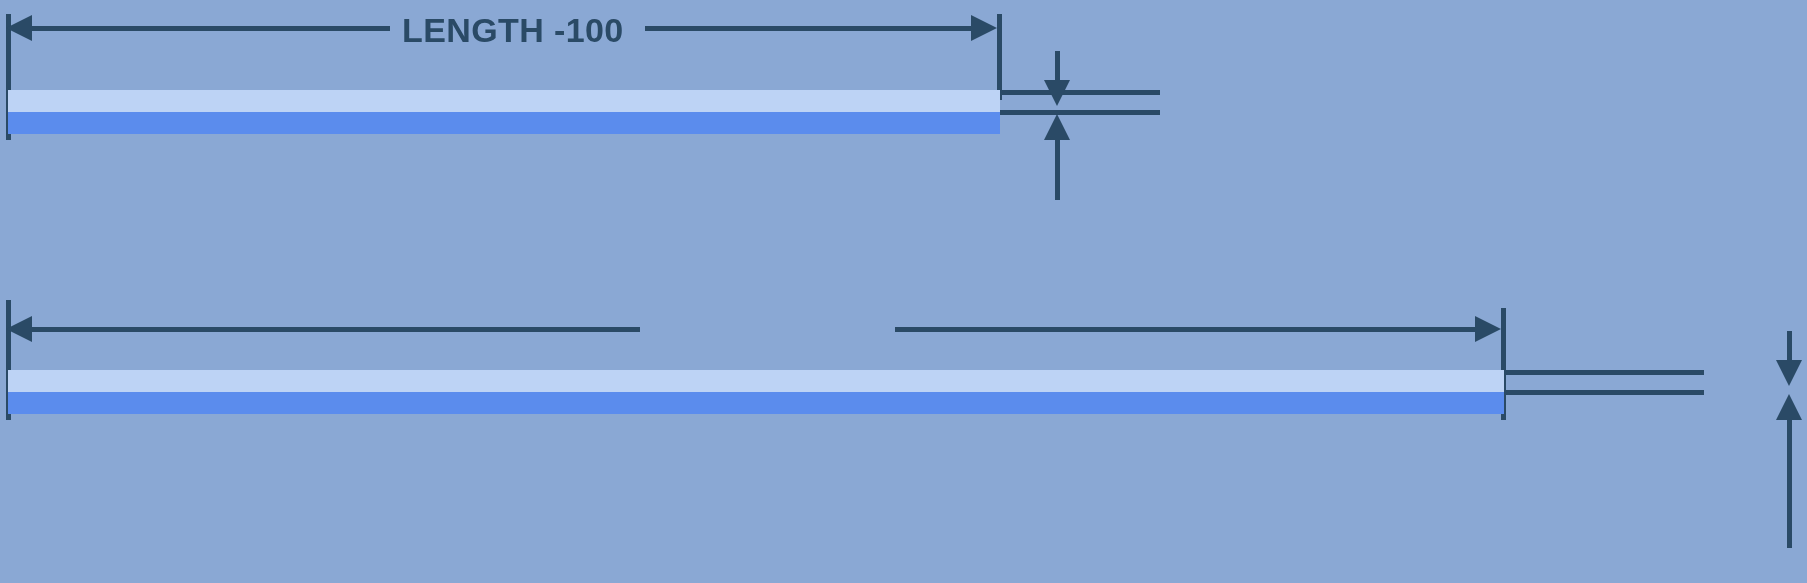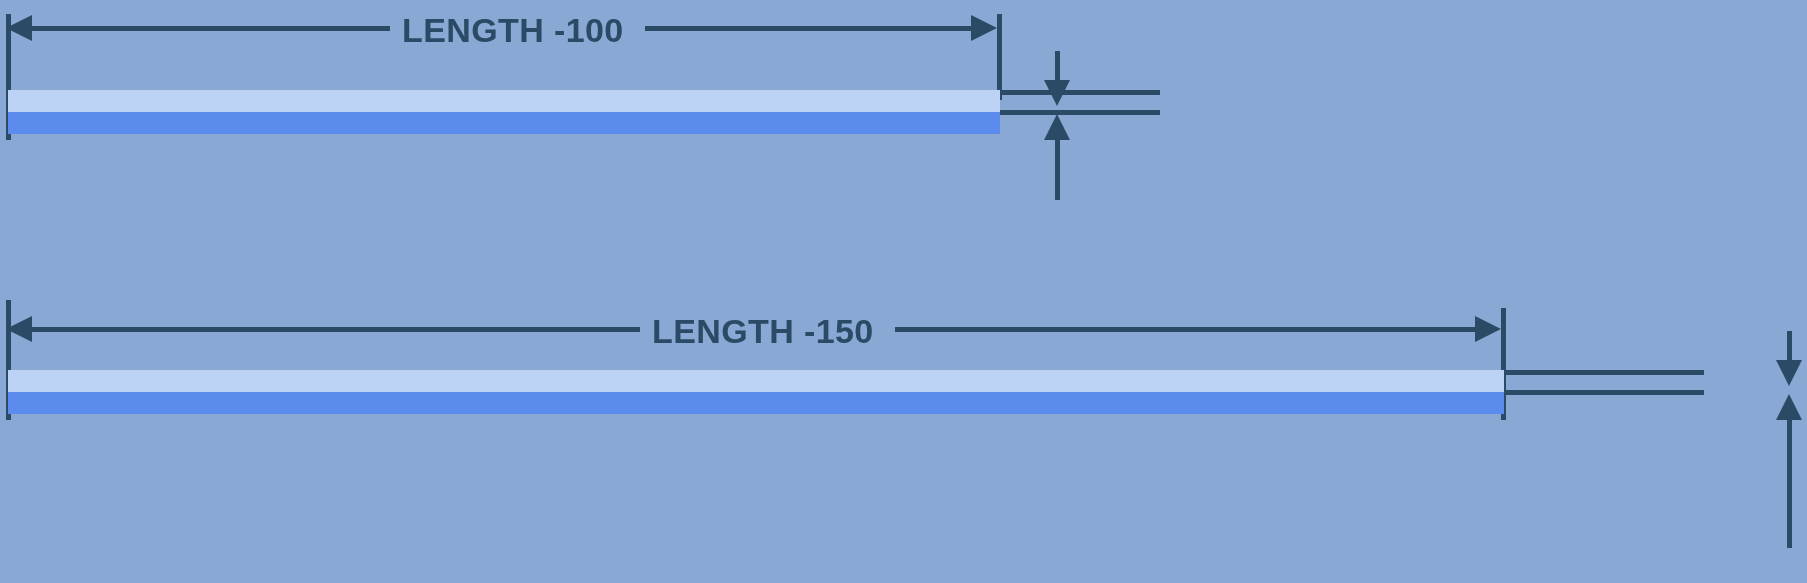--- a/index.html
+++ b/index.html
@@ -76,21 +76,20 @@
   <div class="ext-line" style="left:1501px;top:368px;height:52px;"></div>
   <div class="ext-line" style="left:1501px;top:308px;height:60px;"></div>
 
   <div class="dim-line" style="left:20px;top:327px;width:1474px;"></div>
 
   <div class="mask" style="left:640px;top:319px;width:255px;height:22px;"></div>
 
   <div class="arrow arrow-left" style="left:6px;top:316px;"></div>
   <div class="arrow arrow-right" style="left:1475px;top:316px;"></div>
 
-  <div class="dim-label" style="left:652px;top:312px;">LENGTH -150</div>
 
   <div class="bar" style="left:8px;top:370px;width:1496px;height:44px;">
     <div class="top-stripe"></div>
     <div class="body"></div>
   </div>
 
   <div class="ext-h" style="left:1504px;top:370px;width:200px;"></div>
   <div class="ext-h" style="left:1504px;top:390px;width:200px;"></div>
 
   <div class="vline" style="left:1787px;top:331px;height:32px;"></div>

